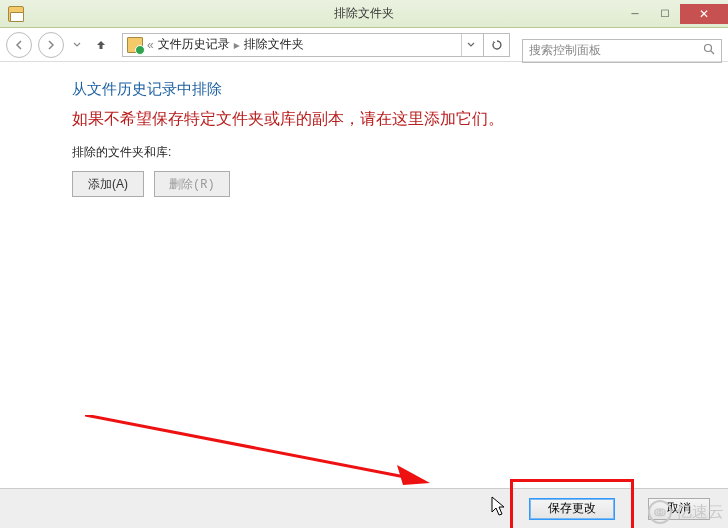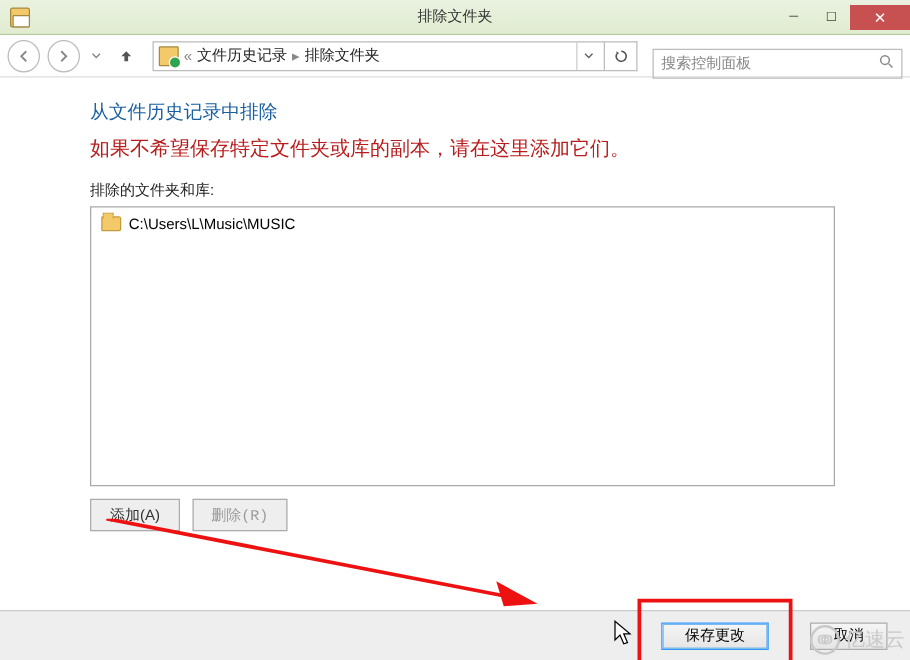--- a/index.html
+++ b/index.html
@@ -172,26 +172,20 @@
           <line x1="8" y1="8" x2="11" y2="11" stroke="#888" stroke-width="1.2"></line>
         </svg>
     </span>
   </div>
 </div>
 
 <div class="content">
   <div class="heading">从文件历史记录中排除</div>
   <div class="subtext">如果不希望保存特定文件夹或库的副本，请在这里添加它们。</div>
   <div class="listlabel">排除的文件夹和库:</div>
-  <div class="listbox">
-    <div class="list-item">
-      <div class="folder-ico"></div>
-      <span>C:\Users\L\Music\MUSIC</span>
-    </div>
-  </div>
   <div class="button-row">
     <div class="btn">
         <span>添加(A)</span>
       </div>
     <div class="btn disabled">
         <span>删除(R)</span>
       </div>
   </div>
 </div>
 

